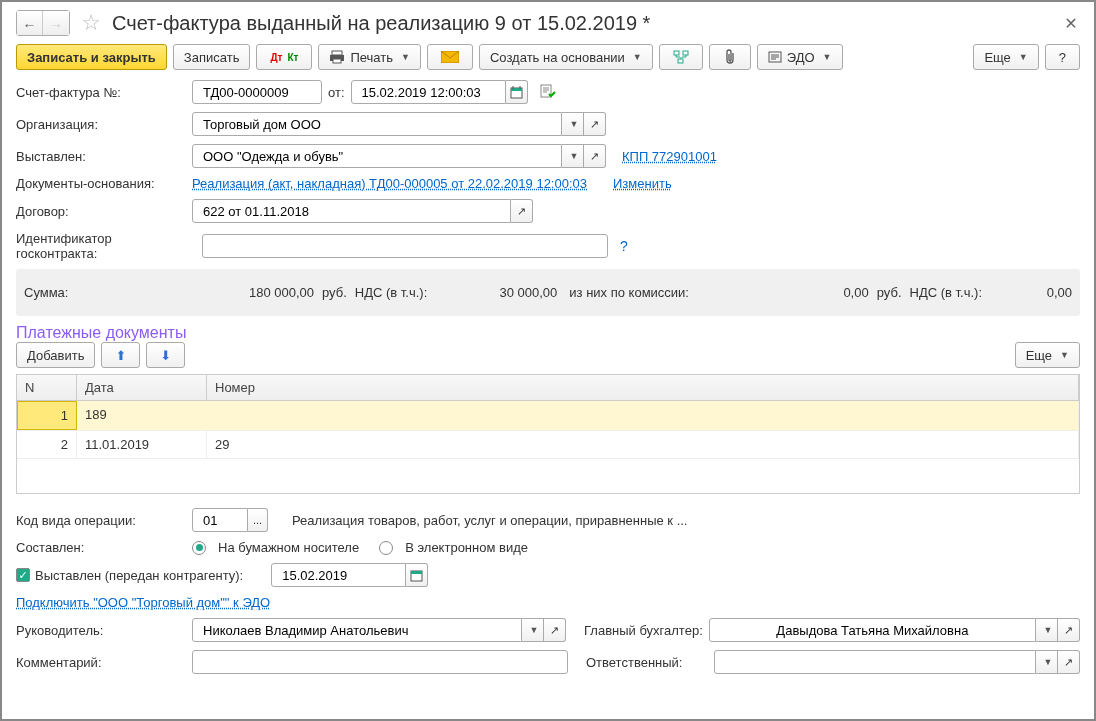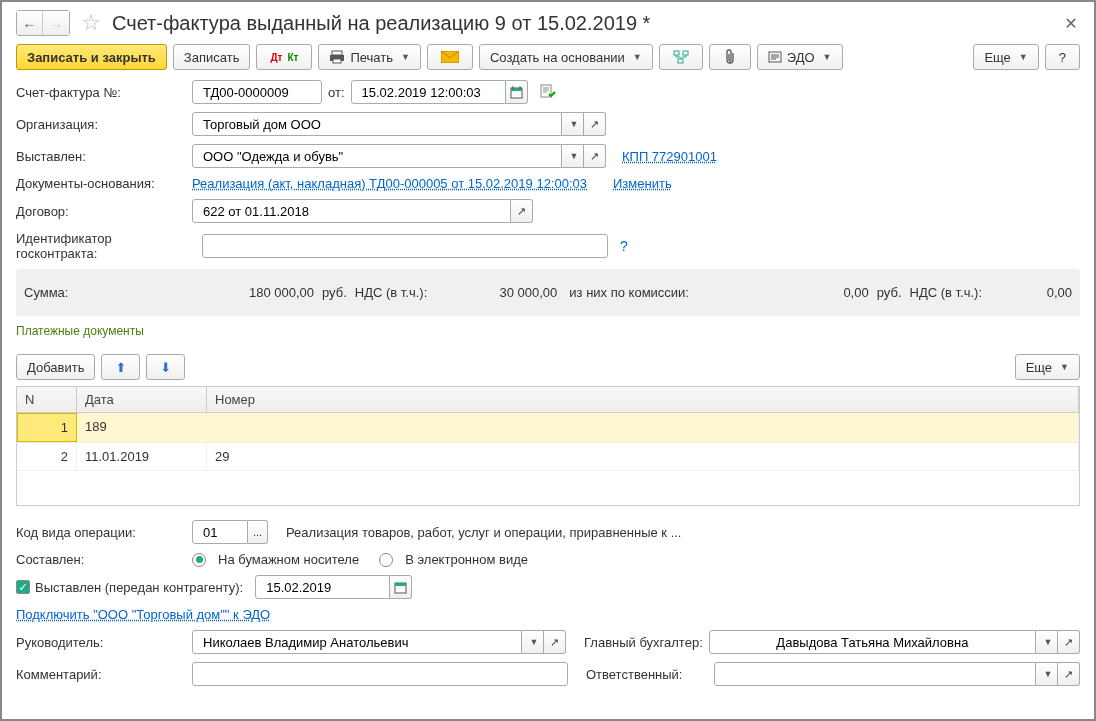--- a/index.html
+++ b/index.html
@@ -20,21 +20,21 @@
 .form-row { display: flex; align-items: center; margin-bottom: 8px; gap: 6px; }
 .label { width: 170px; color: #333; }
 .input { border: 1px solid #aaa; border-radius: 3px; height: 24px; padding: 2px 10px; background: #fff; font-size: 13px; }
 .icon-btn { border: 1px solid #aaa; border-radius: 3px; width: 22px; height: 24px; display: inline-flex; align-items: center; justify-content: center; background: linear-gradient(#fff,#f0f0f0); cursor: pointer; font-size: 11px; }
 .sel-group { display: inline-flex; }
 .sel-group .input { border-top-right-radius: 0; border-bottom-right-radius: 0; }
 .sel-group .icon-btn { border-left: none; border-radius: 0; }
 .sel-group .icon-btn:last-child { border-top-right-radius: 3px; border-bottom-right-radius: 3px; }
 .link { color: #0066cc; text-decoration: underline dotted; cursor: pointer; }
 .sum-bar { background: #f0f0f0; padding: 16px 8px; display: flex; align-items: center; margin-bottom: 8px; border-radius: 3px; font-size: 13px;}
-.section-title { color: #4d7c0f; font-size: 12px; margin-bottom: 16px; }
+.section-title { color: #8b5cf6; font-size: 16px; margin-bottom: 0; }
 .grid-toolbar { display: flex; gap: 6px; align-items: center; margin-bottom: 6px; }
 .table-wrap { border: 1px solid #ccc; min-height: 120px; }
 .table-head { display: flex; background: linear-gradient(#f8f8f8,#eee); border-bottom: 1px solid #ccc; }
 .th { padding: 5px 8px; border-right: 1px solid #ccc; font-size: 13px; color:#444; }
 .th-n { width: 60px; }
 .th-date { width: 130px; }
 .th-num { flex: 1; }
 .tr { display: flex; border-bottom: 1px solid #eee; }
 .tr.sel { background: #fff7d1; }
 .td { padding: 6px 8px; border-right: 1px solid #eee; }
@@ -166,21 +166,21 @@
       <div class="icon-btn">
           <span class="caret">▼</span>
         </div>
       <div class="icon-btn">↗</div>
     </div>
     <span class="link" style="margin-left:10px">КПП 772901001</span>
   </div>
 
   <div class="form-row">
     <div class="label">Документы-основания:</div>
-    <span class="link">Реализация (акт, накладная) ТД00-000005 от 15.02.2019 12:00:03</span>
+    <span class="link">Реализация (акт, накладная) ТД00-000005 от 22.02.2019 12:00:03</span>
     <span class="link" style="margin-left:20px">Изменить</span>
   </div>
 
   <div class="form-row">
     <div class="label">Договор:</div>
     <div class="sel-group">
       <input class="input" style="width: 319px;" value="622 от 01.11.2018">
       <div class="icon-btn">↗</div>
     </div>
   </div>
@@ -234,21 +234,21 @@
   </div>
 
   <div style="height:14px"></div>
 
   <div class="form-row">
     <div class="label">Код вида операции:</div>
     <div style="display:inline-flex">
       <input class="input" style="width: 56px; border-top-right-radius: 0px; border-bottom-right-radius: 0px;" value="01">
       <div class="dotted-btn">...</div>
     </div>
-    <span style="margin-left:12px">Реализация товаров, работ, услуг и операции, приравненные к ...</span>
+    <span style="margin-left:18px">Реализация товаров, работ, услуг и операции, приравненные к ...</span>
   </div>
 
   <div class="form-row">
     <div class="label">Составлен:</div>
     <div class="radio-group">
       <div class="radio">
         <span class="radio-dot checked"></span>
         <span>На бумажном носителе</span>
       </div>
       <div class="radio">
@@ -256,21 +256,21 @@
         <span>В электронном виде</span>
       </div>
     </div>
   </div>
 
   <div class="form-row">
     <div class="chk">
       <span class="chk-box checked">✓</span>
       <span>Выставлен (передан контрагенту):</span>
     </div>
-    <div class="sel-group" style="margin-left:6px">
+    <div class="sel-group" style="margin-left:22px">
       <input class="input" style="width: 135px;" value="15.02.2019">
       <div class="icon-btn">
         <svg width="13" height="13">
             <rect x="1" y="2" width="11" height="10" fill="#fff" stroke="#555"></rect>
             <rect x="1" y="2" width="11" height="3" fill="#2a8"></rect>
           </svg>
       </div>
     </div>
   </div>
 

